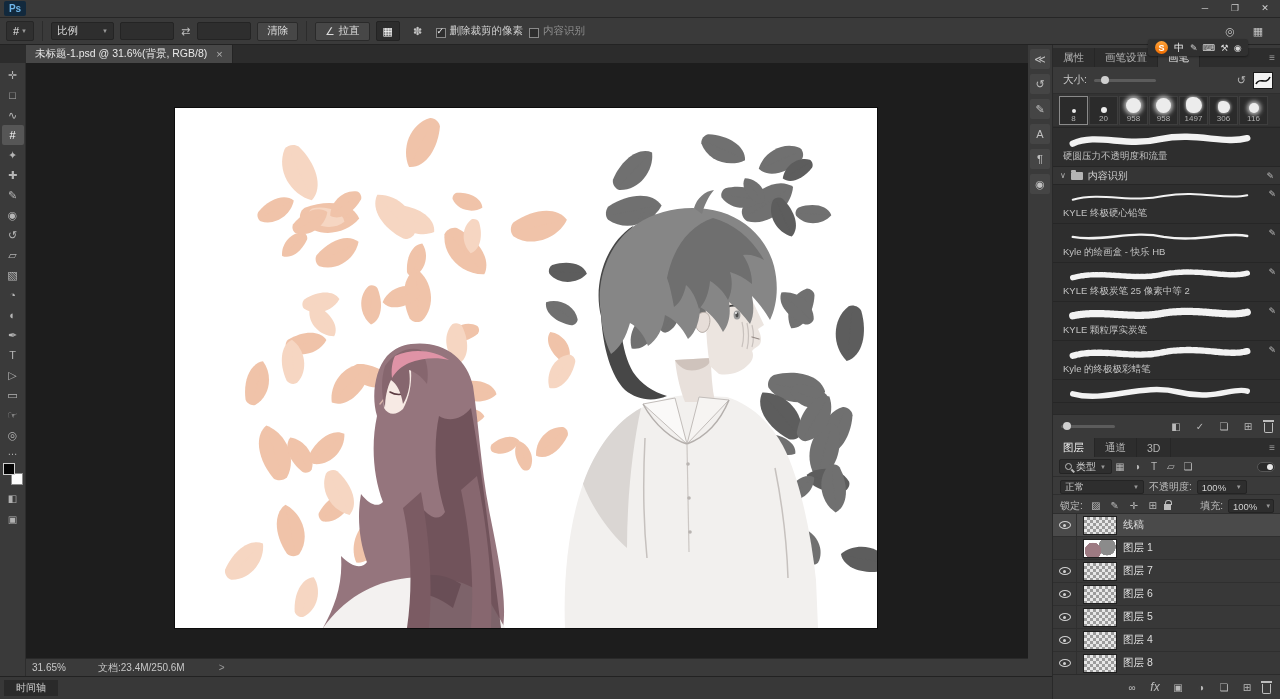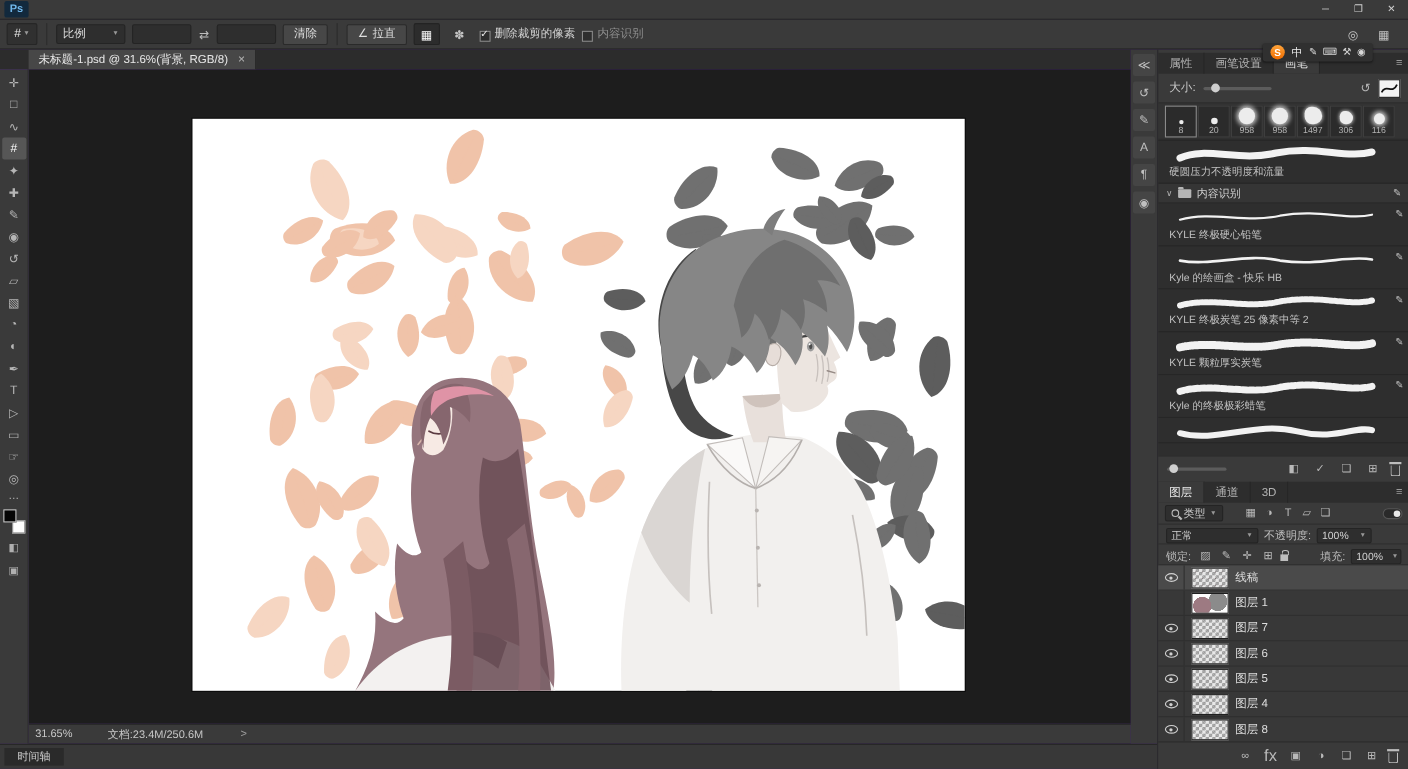--- a/index.html
+++ b/index.html
@@ -1,17 +1,17 @@
 <!DOCTYPE html>
 <html><head>
 <meta charset="utf-8">
 <style>
 *{margin:0;padding:0;box-sizing:border-box;font-family:"Liberation Sans","DejaVu Sans",sans-serif}
 html,body{width:1280px;height:699px;overflow:hidden;background:#1d1d1d}
-#app{position:relative;width:1280px;height:699px;background:#4c1d95;font-size:11px;color:#d6d6d6}
+#app{position:relative;width:1280px;height:699px;background:#bef264;font-size:11px;color:#d6d6d6}
 
 
 #menu-bar{position:absolute;left:0;top:0;width:1280px;height:18px;background:#3a3a3a;border-bottom:1px solid #262626;display:flex;align-items:center;z-index:30}
 #ps-logo{width:22px;height:15px;margin:0 6px 0 4px;background:#12293d;color:#6fb6e9;font-size:10px;font-weight:bold;display:flex;align-items:center;justify-content:center;border-radius:2px}
 .menu-item{padding:0 8px;line-height:17px;font-size:11px;color:#dcdcdc;cursor:default;white-space:nowrap}
 #win-controls{margin-left:auto;display:flex}
 #win-controls span{width:30px;text-align:center;line-height:17px;font-size:9px;color:#cfcfcf}
 
 
 #options-bar{position:absolute;left:0;top:18px;width:1280px;height:27px;background:#3a3a3a;border-bottom:1px solid #232323;display:flex;align-items:center;gap:6px;padding:0 6px;z-index:25}
@@ -94,26 +94,26 @@
 .folder-icon::before{content:"";position:absolute;left:0;top:-2px;width:5px;height:2px;background:#b5b5b5;border-radius:1px 1px 0 0}
 .tool-pencil{position:absolute;right:5px;top:4px;color:#bdbdbd;font-size:9px}
 .folder-row .tool-pencil{position:static;margin-left:auto}
 #brush-footer{position:absolute;left:0;top:366px;width:228px;height:24px;background:#3a3a3a;border-top:1px solid #292929;display:flex;align-items:center;padding:0 8px}
 #footer-slider{width:54px;height:3px;background:#5c5c5c;border-radius:2px;position:relative}
 #footer-slider::after{content:"";position:absolute;left:2px;top:-3px;width:8px;height:8px;background:#cfcfcf;border-radius:50%}
 #brush-footer-icons{margin-left:auto;display:flex;gap:8px;align-items:center}
 
 
 #layers-panel{position:absolute;left:0;top:393px;width:228px;height:261px}
-#filter-row{height:20px;display:flex;align-items:center;gap:17px;padding:0 6px;border-bottom:1px solid #2e2e2e}
+#filter-row{height:20px;display:flex;align-items:center;gap:0;padding:0 6px;border-bottom:1px solid #2e2e2e}
 #kind-filter{height:15px;display:flex;align-items:center;gap:4px;background:#2e2e2e;border:1px solid #242424;border-radius:2px;padding:0 5px;font-size:10px;color:#ccc}
 .mag{width:7px;height:7px;border:1.5px solid #bbb;border-radius:50%;position:relative}
 .mag::after{content:"";position:absolute;left:5px;top:6px;width:4px;height:1.5px;background:#bbb;transform:rotate(45deg)}
 .glyph-icon{display:flex;align-items:center;justify-content:center;color:#b9b9b9;font-size:10px;width:16px;height:15px}
-.glyph-icon.fx{font-size:15px}
+.glyph-icon.fx{font-style:italic;font-size:12px}
 .toggle{width:18px;height:10px;background:#2a2a2a;border:1px solid #565656;border-radius:5px;position:relative;margin-left:auto}
 .toggle::after{content:"";position:absolute;right:1px;top:1px;width:6px;height:6px;border-radius:50%;background:#e8e8e8}
 #blend-row,#lock-row{height:18px;display:flex;align-items:flex-end;gap:5px;padding:0 7px;font-size:10px;color:#bdbdbd}
 #blend-row{border-bottom:1px solid #2e2e2e}
 .mini-select{height:14px;background:#2e2e2e;border:1px solid #242424;border-radius:2px;display:flex;align-items:center;gap:8px;padding:0 4px;font-size:9.5px;color:#d2d2d2}
 #lock-icons{display:flex;gap:3px;align-items:center}
 .padlock{width:7px;height:6px;background:#bdbdbd;position:relative;margin-top:3px}
 .padlock::before{content:"";position:absolute;left:1px;top:-4px;width:5px;height:4px;border:1px solid #bdbdbd;border-bottom:none;border-radius:3px 3px 0 0}
 #layers-list{position:absolute;left:0;top:75px;width:228px;height:161px;background:#383838;border-top:1px solid #2e2e2e}
 .layer-row{height:23px;display:flex;align-items:center;border-bottom:1px solid #2f2f2f}

